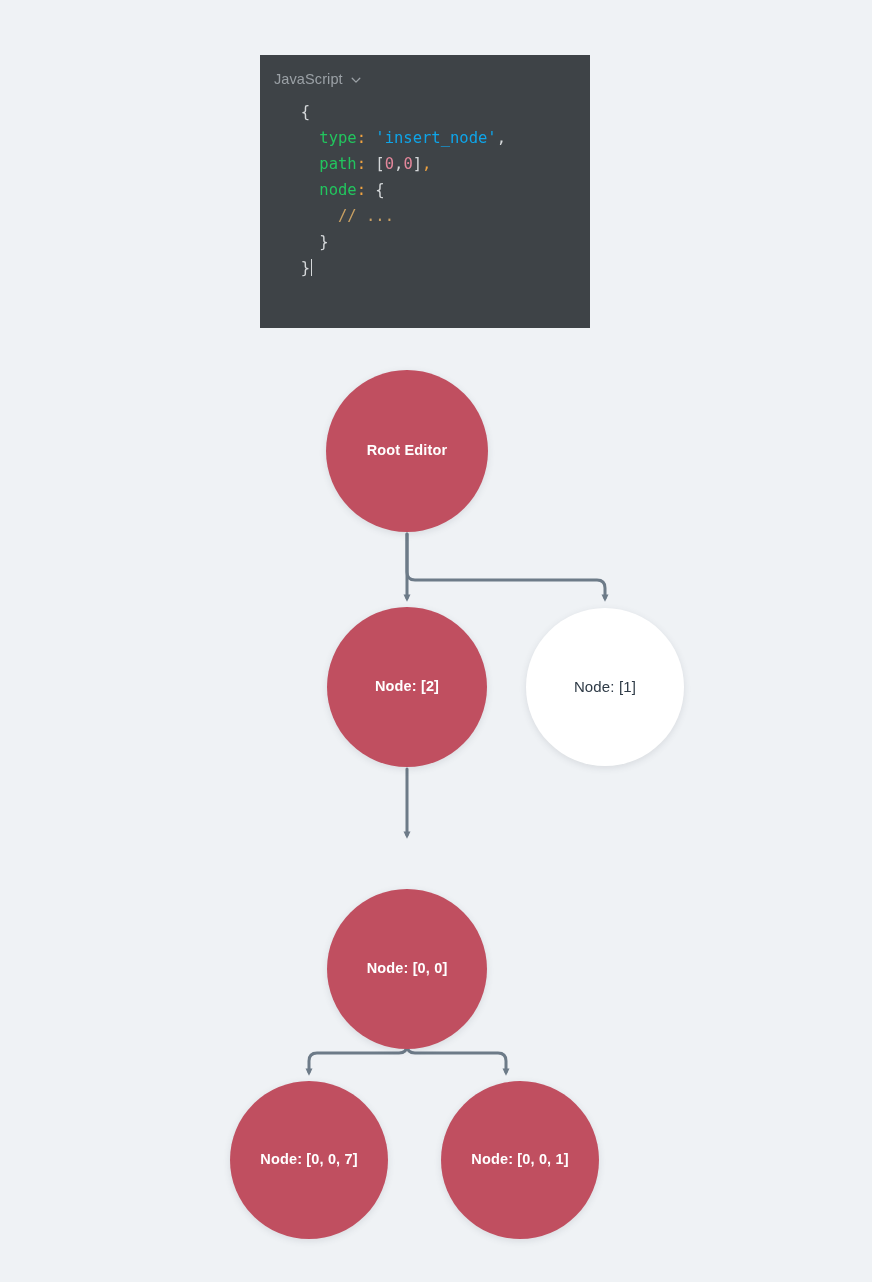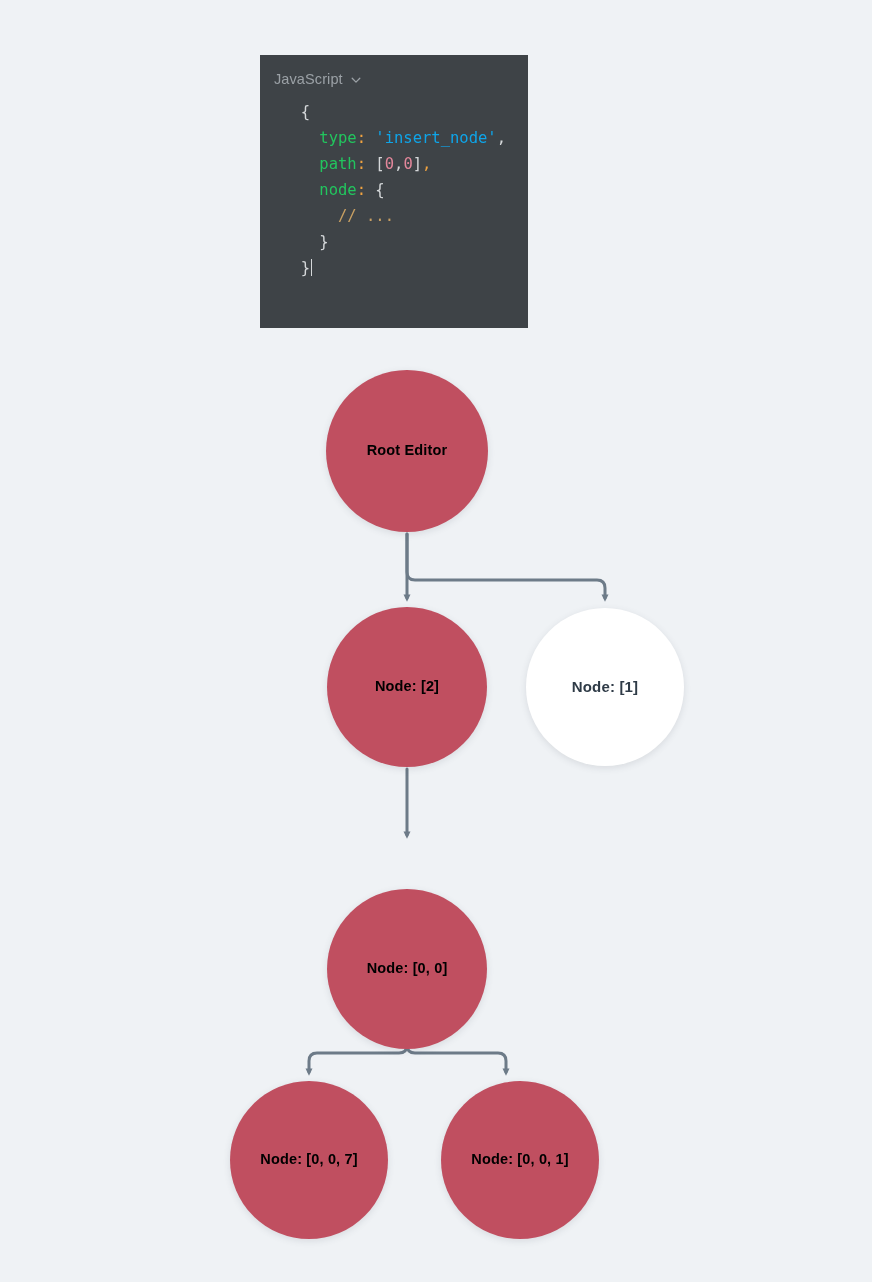--- a/index.html
+++ b/index.html
@@ -15,21 +15,21 @@
     overflow: hidden;
     font-family: "Liberation Sans", sans-serif;
     -webkit-font-smoothing: antialiased;
   }
 
   
   #code-panel {
     position: absolute;
     left: 260px;
     top: 55px;
-    width: 268px;
+    width: 330px;
     height: 273px;
     background: #3e4347;
     box-sizing: border-box;
     padding: 14px 0 0 0;
   }
   #code-lang-bar {
     display: flex;
     align-items: center;
     gap: 7px;
     padding: 0 0 0 14px;
@@ -97,22 +97,22 @@
   .tree-node.hollow { background: #ffffff; }
   .node-label {
     font-family: "Liberation Sans", sans-serif;
     font-size: 14.5px;
     font-weight: bold;
     letter-spacing: 0.15px;
     text-align: center;
     line-height: 1.2;
     user-select: none;
   }
-  .filled .node-label { color: #000000; }
-  .hollow .node-label { color: #2f3b47; font-weight: bold; font-size: 15px; text-align: center; }
+  .filled .node-label { color: #ffffff; }
+  .hollow .node-label { color: #2f3b47; font-weight: normal; font-size: 15px; text-align: center; }
 </style>
 </head>
 <body>
 
 <div id="code-panel">
   <div id="code-lang-bar">
     <span id="code-lang-label">JavaScript</span>
     <span id="chevron-down-icon">
       <svg viewBox="0 0 12 12" width="12" height="12" aria-hidden="true">
         <path d="M2.2 4.3 L6 8.1 L9.8 4.3" fill="none" stroke="#9ba1a6" stroke-width="1.3" stroke-linecap="round" stroke-linejoin="round"></path>

